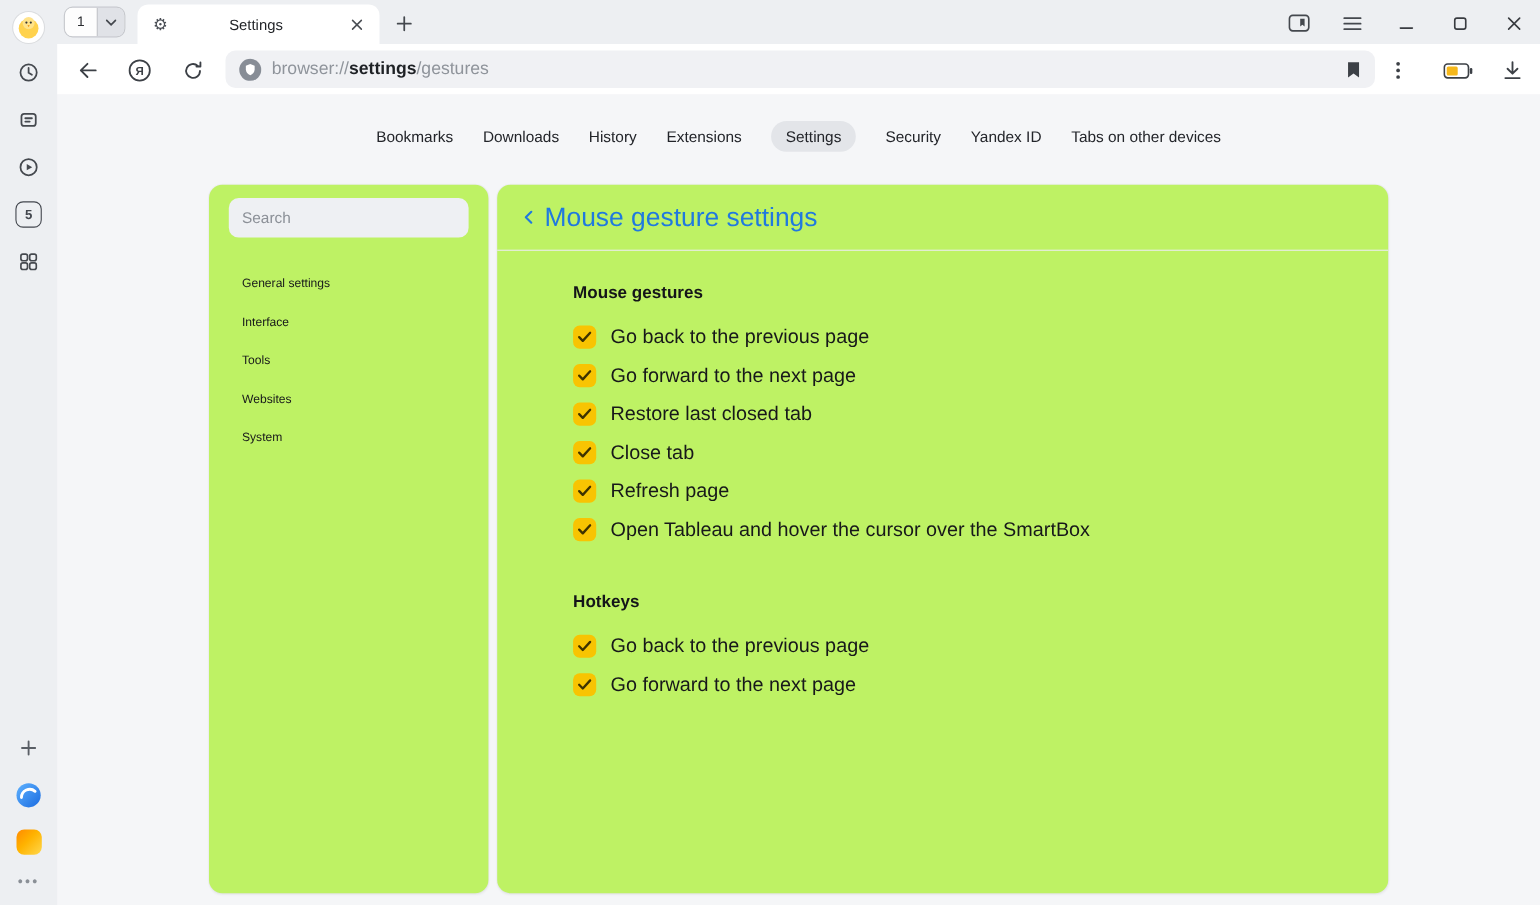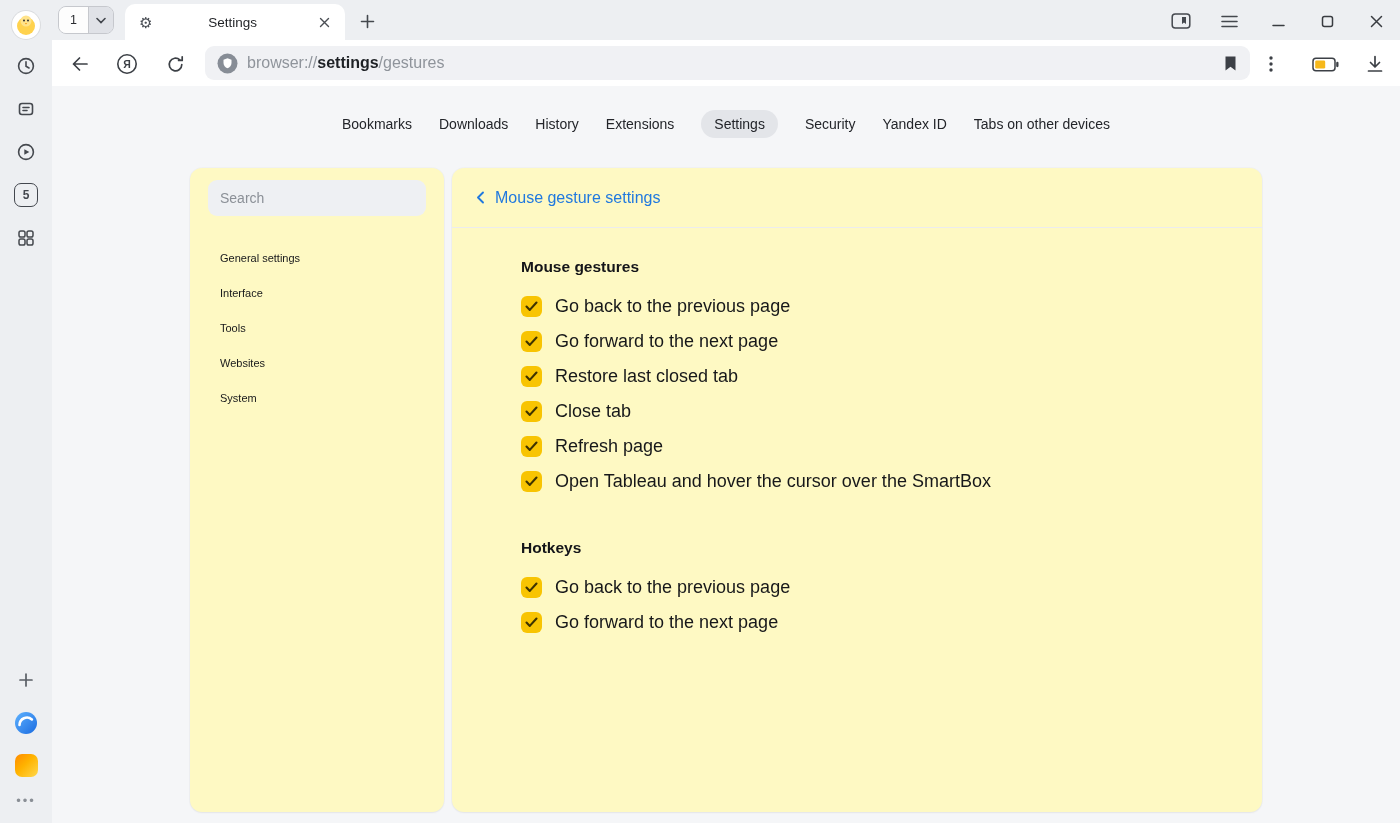--- a/index.html
+++ b/index.html
@@ -86,21 +86,21 @@
   .content {
     position:absolute; left:52px; top:86px; width:1348px; height:737px;
     background:#f5f6f8; display:flex; flex-direction:column; align-items:center;
   }
   .topnav { margin-top:24px; height:30px; display:flex; align-items:flex-start; gap:27px; }
   .topnav .nav-item { font-size:14px; color:#23252a; cursor:pointer; padding:6px 0; }
   .topnav .nav-item.active { background:#e3e5e9; border-radius:15px; padding:6px 13px; }
 
   .cards { margin-top:28px; display:flex; gap:8px; height:644px; }
   .card {
-    background:#fef9c3; border-radius:12px;
+    background:#bef264; border-radius:12px;
     box-shadow:0 1px 2px rgba(0,0,0,.05), 0 0 0 1px rgba(0,0,0,.02);
   }
   .left-card { width:254px; padding-top:12px; }
   .search-wrap { padding:0 18px; }
   .search-input {
     width:100%; height:36px; background:#eef0f3; border:none; border-radius:9px;
     padding:0 12px; font-size:14px; color:#33363b; outline:none;
     font-family:"Liberation Sans", sans-serif;
   }
   .search-input::placeholder { color:#8b9097; }
@@ -108,21 +108,21 @@
   .side-item {
     height:35px; display:flex; align-items:center; padding-left:30px;
     font-size:11px; color:#17181a; cursor:pointer;
   }
 
   .right-card { width:810px; display:flex; flex-direction:column; }
   .rc-header {
     height:60px; display:flex; align-items:center; gap:7px; padding-left:21px;
     border-bottom:1px solid #ececee;
   }
-  .rc-title { font-size:16px; color:#2079df; }
+  .rc-title { font-size:24px; color:#2079df; }
   .back-chevron { cursor:pointer; display:flex; align-items:center; }
   .rc-body { padding:30px 36px 0 36px; }
   .section { margin-bottom:36px;margin-left:33px; }
   .section.second { margin-top:40px; }
   .section-heading { font-size:15.5px; font-weight:bold; color:#141519; margin-bottom:13px; }
   .opt-row { height:35px; display:flex; align-items:center; gap:13px; cursor:pointer; }
   .checkbox {
     width:21px; height:21px; border-radius:6px; background:#f8c402;
     display:flex; align-items:center; justify-content:center; flex:none; cursor:pointer;
   }

